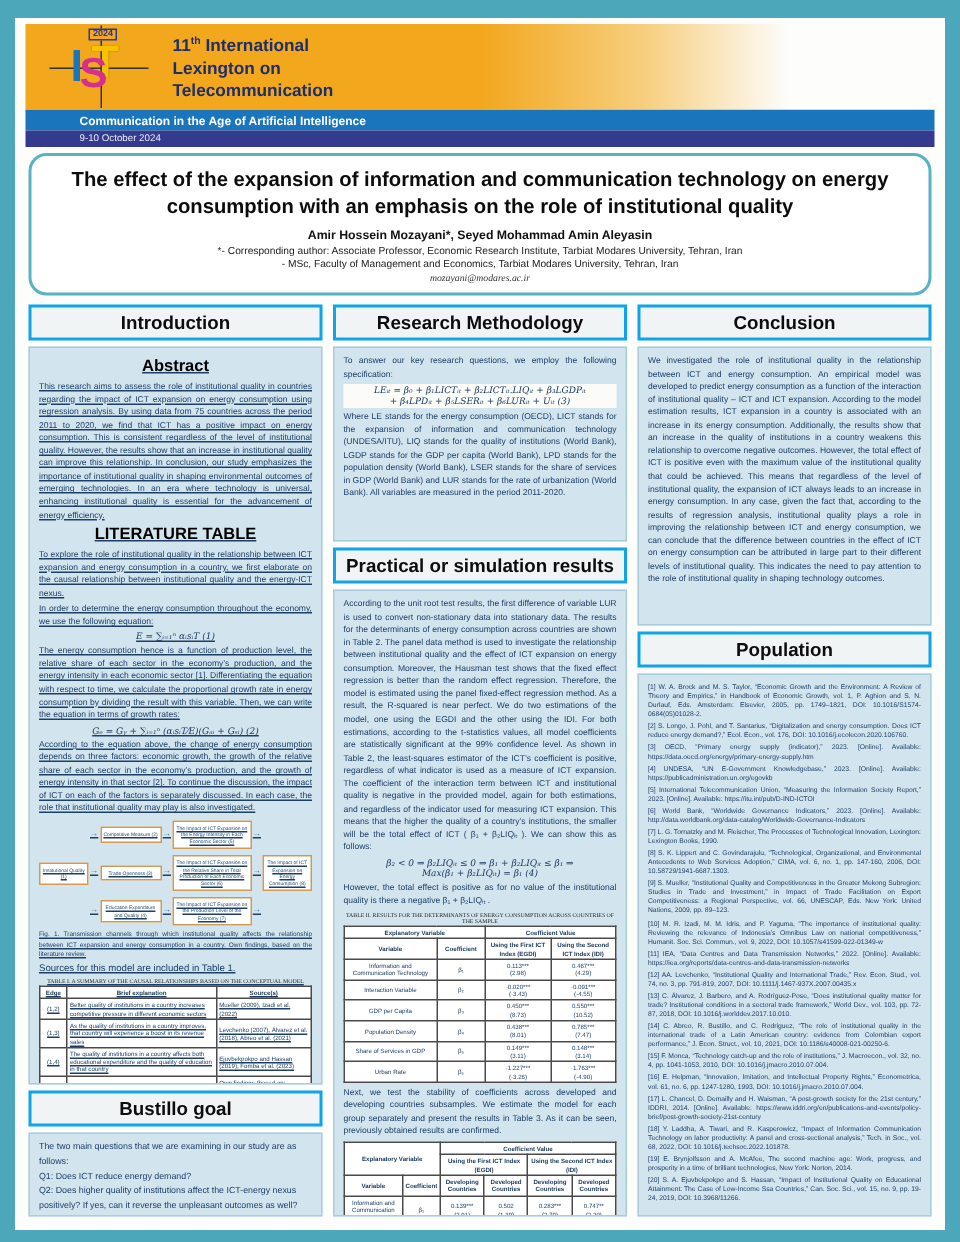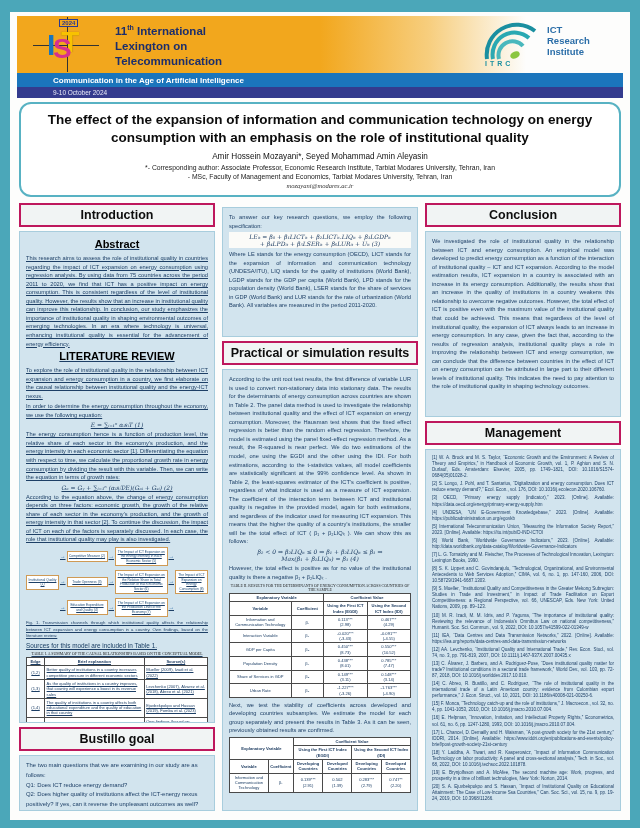--- a/index.html
+++ b/index.html
@@ -30,29 +30,29 @@
 
   
   .band{margin:0 7px;display:flex;align-items:center;padding-left:36px;box-sizing:border-box;}
   .band.tagline{height:14px;background:#1B75BC;color:#fff;font-weight:bold;font-size:8px;}
   .band.dates{height:11px;background:#343B8E;color:#e9eaf8;font-size:6.5px;}
 
   
   .title-box{margin:4px 9px 0 9px;border:2px solid #58B2C3;border-radius:12px;
              background:#fff;text-align:center;padding:7px 14px 6px 14px;}
   .main-title{font-size:13.5px;font-weight:bold;color:#0c0c0c;line-height:1.3;}
-  .authors{font-size:8.2px;font-weight:normal;color:#111;margin-top:6px;}
+  .authors{font-size:8.2px;font-weight:bold;color:#111;margin-top:6px;}
   .affil{font-size:6.8px;color:#222;margin-top:2.5px;}
   .email{font-size:6.5px;font-style:italic;font-family:"Liberation Serif",serif;
          color:#333;margin-top:2px;}
 
   
   .columns{display:flex;gap:7px;margin:6px 9px 0 9px;height:608px;}
   .col{flex:1;display:flex;flex-direction:column;min-width:0;}
-  .sec-header{background:#f1f4f4;border:2px solid #be185d;text-align:center;font-weight:bold;
+  .sec-header{background:#f1f4f4;border:2px solid #0ea5e9;text-align:center;font-weight:bold;
               font-size:12.5px;color:#0d0d0d;padding:3px 0;flex:0 0 auto;}
   .panel{background:#D2E4EE;border:1px solid #a8cddd;padding:5px 6px;color:#1d3f66;
          overflow:hidden;box-sizing:border-box;}
   .gap{height:4px;flex:0 0 auto;}
 
   .sub-title{font-size:11px;font-weight:bold;text-align:center;color:#000;margin:1px 0 4px 0;}
   .body-text{font-size:5.7px;line-height:1.5;text-align:justify;margin:0 0 2px 0;}
   .eq{font-family:"DejaVu Serif","Liberation Serif",serif;font-style:italic;font-size:6px;
       text-align:center;margin:2px 0;color:#15355c;}
   .eq.white{background:#fbfbf8;padding:1px 2px;}
@@ -97,34 +97,20 @@
       <span class="ist-i">I</span>
       <span class="ist-t">T</span>
       <span class="ist-s">S</span>
       <span class="ist-year">2024</span>
     </div>
     <div class="sym-title">
       <div><span>11</span><sup>th</sup> <span>International</span></div>
       <div>Lexington on</div>
       <div>Telecommunication</div>
     </div>
-    <div class="itrc-logo">
-      <svg width="62" height="46" viewBox="0 0 62 46">
-        <path d="M8 38 A30 30 0 0 1 56 10" fill="none" stroke="#1a8fa0" stroke-width="4"></path>
-        <path d="M14 38 A22 22 0 0 1 50 17" fill="none" stroke="#2aa9b2" stroke-width="4"></path>
-        <path d="M20 38 A14 14 0 0 1 44 25" fill="none" stroke="#49b8bd" stroke-width="4"></path>
-        <ellipse cx="36" cy="34" rx="5" ry="3.4" fill="#8bc63f" transform="rotate(-25 36 34)"></ellipse>
-      </svg>
-      <div class="itrc-text">
-        <div>ICT</div>
-        <div>Research</div>
-        <div>Institute</div>
-      </div>
-      <div class="itrc-abbr">ITRC</div>
-    </div>
   </div>
 
   <div class="band tagline">Communication in the Age of Artificial Intelligence</div>
   <div class="band dates">9-10 October 2024</div>
 
   <div class="title-box">
     <div class="main-title">The effect of the expansion of information and communication technology on energy consumption with an emphasis on the role of institutional quality</div>
     <div class="authors">Amir Hossein Mozayani*, Seyed Mohammad Amin Aleyasin</div>
     <div class="affil">*- Corresponding author: Associate Professor, Economic Research Institute, Tarbiat Modares University, Tehran, Iran</div>
     <div class="affil">- MSc, Faculty of Management and Economics, Tarbiat Modares University, Tehran, Iran</div>
@@ -132,21 +118,21 @@
   </div>
 
   <div class="columns">
 
     <div class="col">
       <div class="sec-header">Introduction</div>
       <div class="gap"></div>
       <div class="panel" style="height:492px;text-decoration:underline;">
         <div class="sub-title">Abstract</div>
         <p class="body-text">This research aims to assess the role of institutional quality in countries regarding the impact of ICT expansion on energy consumption using regression analysis. By using data from 75 countries across the period 2011 to 2020, we find that ICT has a positive impact on energy consumption. This is consistent regardless of the level of institutional quality. However, the results show that an increase in institutional quality can improve this relationship. In conclusion, our study emphasizes the importance of institutional quality in shaping environmental outcomes of emerging technologies. In an era where technology is universal, enhancing institutional quality is essential for the advancement of energy efficiency.</p>
-        <div class="sub-title">LITERATURE REVIEW</div>
+        <div class="sub-title">LITERATURE TABLE</div>
         <p class="body-text">To explore the role of institutional quality in the relationship between ICT expansion and energy consumption in a country, we first elaborate on the causal relationship between institutional quality and the energy-ICT nexus.</p>
         <p class="body-text">In order to determine the energy consumption throughout the economy, we use the following equation:</p>
         <div class="eq">E = ∑ᵢ₌₁ⁿ αᵢsᵢT                    (1)</div>
         <p class="body-text">The energy consumption hence is a function of production level, the relative share of each sector in the economy’s production, and the energy intensity in each economic sector [1]. Differentiating the equation with respect to time, we calculate the proportional growth rate in energy consumption by dividing the result with this variable. Then, we can write the equation in terms of growth rates:</p>
         <div class="eq">Gₑ = Gᵧ + ∑ᵢ₌₁ⁿ (αᵢsᵢT⁄E)(Gₐᵢ + Gₛᵢ)        (2)</div>
         <p class="body-text">According to the equation above, the change of energy consumption depends on three factors: economic growth, the growth of the relative share of each sector in the economy’s production, and the growth of energy intensity in that sector [2]. To continue the discussion, the impact of ICT on each of the factors is separately discussed. In each case, the role that institutional quality may play is also investigated.</p>
 
         <div class="diagram">
           <div class="d-side">
             <div class="d-node side">Institutional Quality (1)</div>
@@ -218,20 +204,21 @@
       <div class="sec-header">Bustillo goal</div>
       <div class="gap"></div>
       <div class="panel" style="flex:1;">
         <p class="goal-line">The two main questions that we are examining in our study are as follows:</p>
         <p class="goal-line">Q1: Does ICT reduce energy demand?</p>
         <p class="goal-line">Q2: Does higher quality of institutions affect the ICT-energy nexus positively? If yes, can it reverse the unpleasant outcomes as well?</p>
       </div>
     </div>
 
     <div class="col">
+      <div class="sec-header">Research Methodology</div>
       <div class="gap"></div>
       <div class="panel" style="height:130px;">
         <p class="body-text">To answer our key research questions, we employ the following specification:</p>
         <div class="eq white">
           <div>LEᵢₜ = β₀ + β₁LICTᵢₜ + β₂LICTᵢₜ.LIQᵢₜ + β₃LGDPᵢₜ</div>
           <div>+ β₄LPDᵢₜ + β₅LSERᵢₜ + β₆LURᵢₜ + Uᵢₜ          (3)</div>
         </div>
         <p class="body-text">Where LE stands for the energy consumption (OECD), LICT stands for the expansion of information and communication technology (UNDESA/ITU), LIQ stands for the quality of institutions (World Bank), LGDP stands for the GDP per capita (World Bank), LPD stands for the population density (World Bank), LSER stands for the share of services in GDP (World Bank) and LUR stands for the rate of urbanization (World Bank). All variables are measured in the period 2011-2020.</p>
       </div>
       <div class="gap"></div>
@@ -347,21 +334,21 @@
       </div>
     </div>
 
     <div class="col">
       <div class="sec-header">Conclusion</div>
       <div class="gap"></div>
       <div class="panel" style="height:186px;">
         <p class="body-text">We investigated the role of institutional quality in the relationship between ICT and energy consumption. An empirical model was developed to predict energy consumption as a function of the interaction of institutional quality – ICT and ICT expansion. According to the model estimation results, ICT expansion in a country is associated with an increase in its energy consumption. Additionally, the results show that an increase in the quality of institutions in a country weakens this relationship to overcome negative outcomes. However, the total effect of ICT is positive even with the maximum value of the institutional quality that could be achieved. This means that regardless of the level of institutional quality, the expansion of ICT always leads to an increase in energy consumption. In any case, given the fact that, according to the results of regression analysis, institutional quality plays a role in improving the relationship between ICT and energy consumption, we can conclude that the difference between countries in the effect of ICT on energy consumption can be attributed in large part to their different levels of institutional quality. This indicates the need to pay attention to the role of institutional quality in shaping technology outcomes.</p>
       </div>
       <div class="gap"></div>
-      <div class="sec-header">Management</div>
+      <div class="sec-header">Population</div>
       <div class="gap"></div>
       <div class="panel" style="flex:1;">
         <div>
             <div class="ref-item">[1] W. A. Brock and M. S. Taylor, “Economic Growth and the Environment: A Review of Theory and Empirics,” in Handbook of Economic Growth, vol. 1, P. Aghion and S. N. Durlauf, Eds. Amsterdam: Elsevier, 2005, pp. 1749–1821, DOI: 10.1016/S1574-0684(05)01028-2.</div>
             <div class="ref-item">[2] S. Longo, J. Pohl, and T. Santarius, “Digitalization and energy consumption. Does ICT reduce energy demand?,” Ecol. Econ., vol. 176, DOI: 10.1016/j.ecolecon.2020.106760.</div>
             <div class="ref-item">[3] OECD, “Primary energy supply (indicator),” 2023. [Online]. Available: https://data.oecd.org/energy/primary-energy-supply.htm</div>
             <div class="ref-item">[4] UNDESA, “UN E-Government Knowledgebase,” 2023. [Online]. Available: https://publicadministration.un.org/egovkb</div>
             <div class="ref-item">[5] International Telecommunication Union, “Measuring the Information Society Report,” 2023. [Online]. Available: https://itu.int/pub/D-IND-ICTOI</div>
             <div class="ref-item">[6] World Bank, “Worldwide Governance Indicators,” 2023. [Online]. Available: http://data.worldbank.org/data-catalog/Worldwide-Governance-Indicators</div>
             <div class="ref-item">[7] L. G. Tornatzky and M. Fleischer, The Processes of Technological Innovation, Lexington: Lexington Books, 1990.</div>

